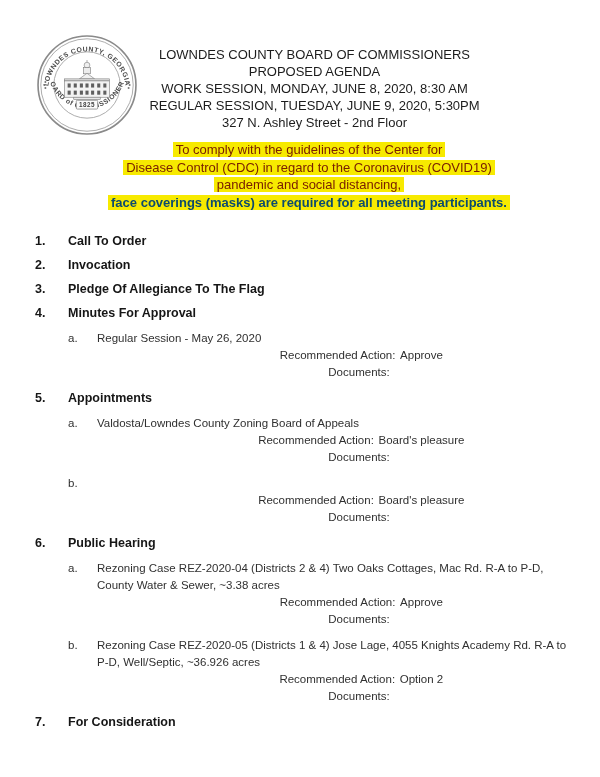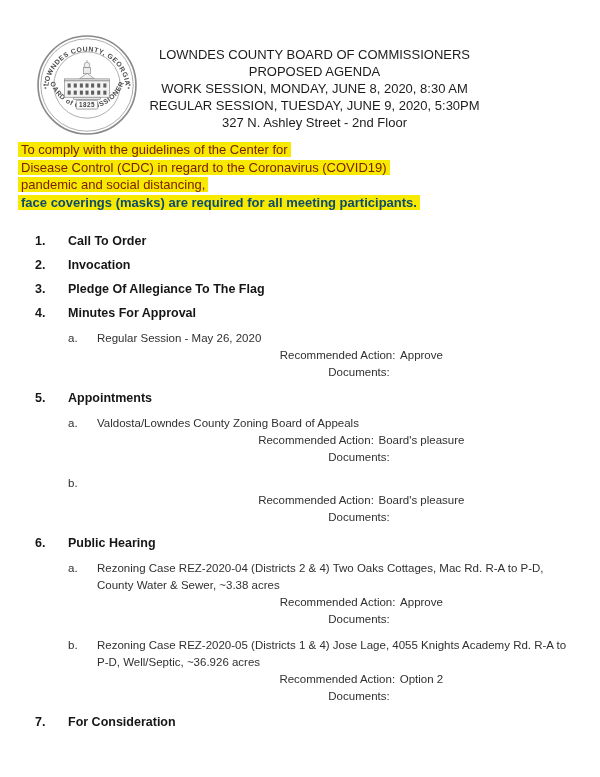--- a/index.html
+++ b/index.html
@@ -17,20 +17,21 @@
   .doc-header{
     margin-top:46px;
     padding-left:29px;
     text-align:center;
     font-size:13px;line-height:17px;color:#1c1c1c;
   }
   
   .notice{
     margin-top:10px;
     padding-left:18px;
+    text-align:center;
     font-size:13px;line-height:17.5px;
   }
   .notice .hl{
     background:#f7ea00;
     color:#7a2000;
     padding:0 3px;
   }
   .notice .notice-line.bold .hl{
     color:#0c4a6e;
     font-weight:bold;

